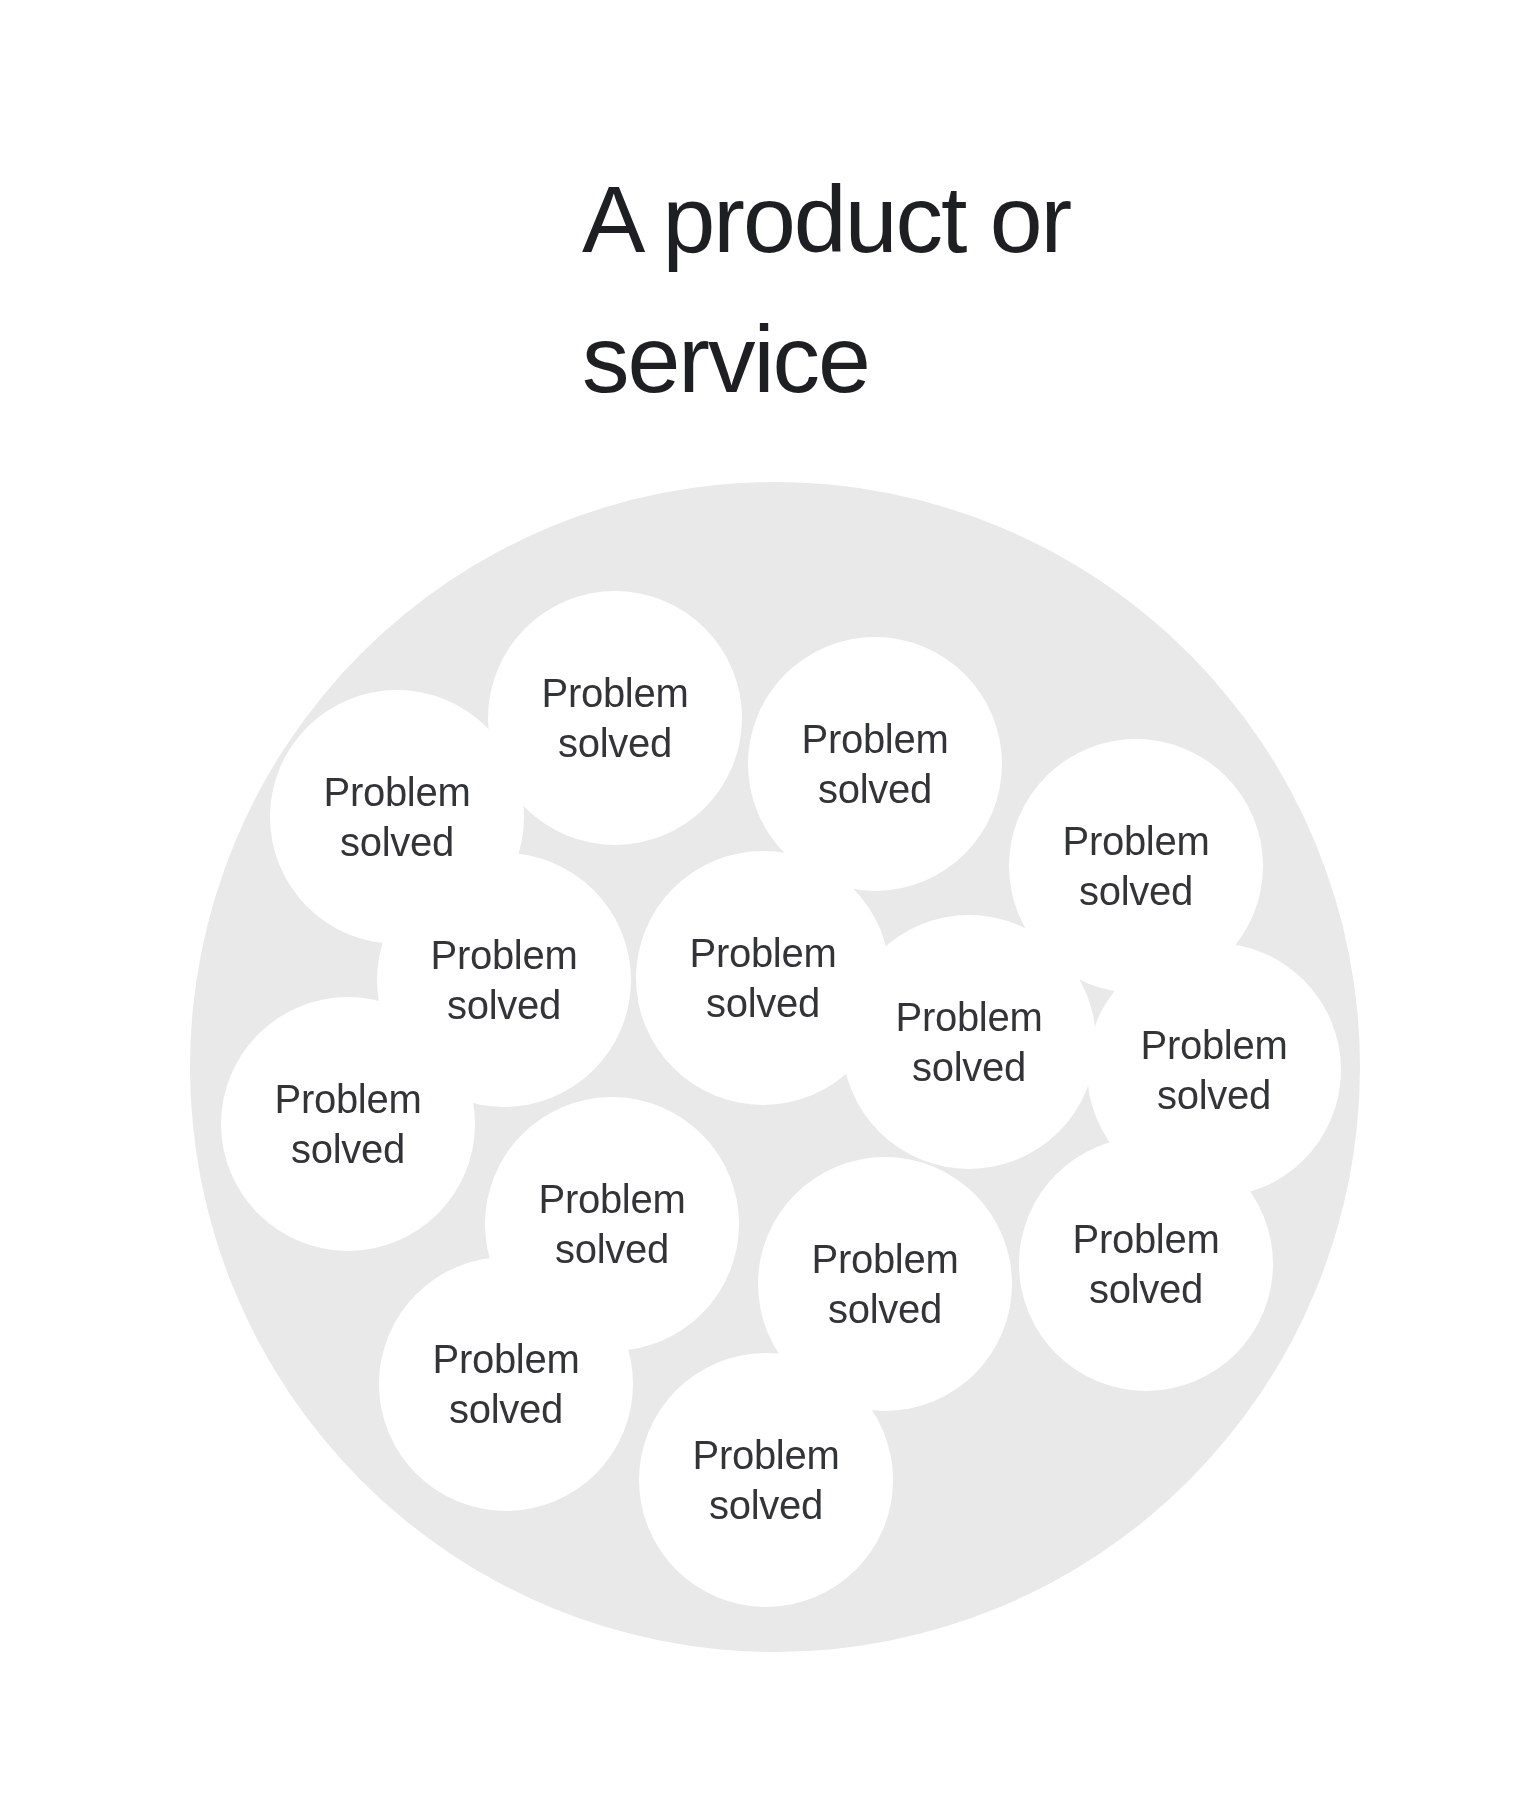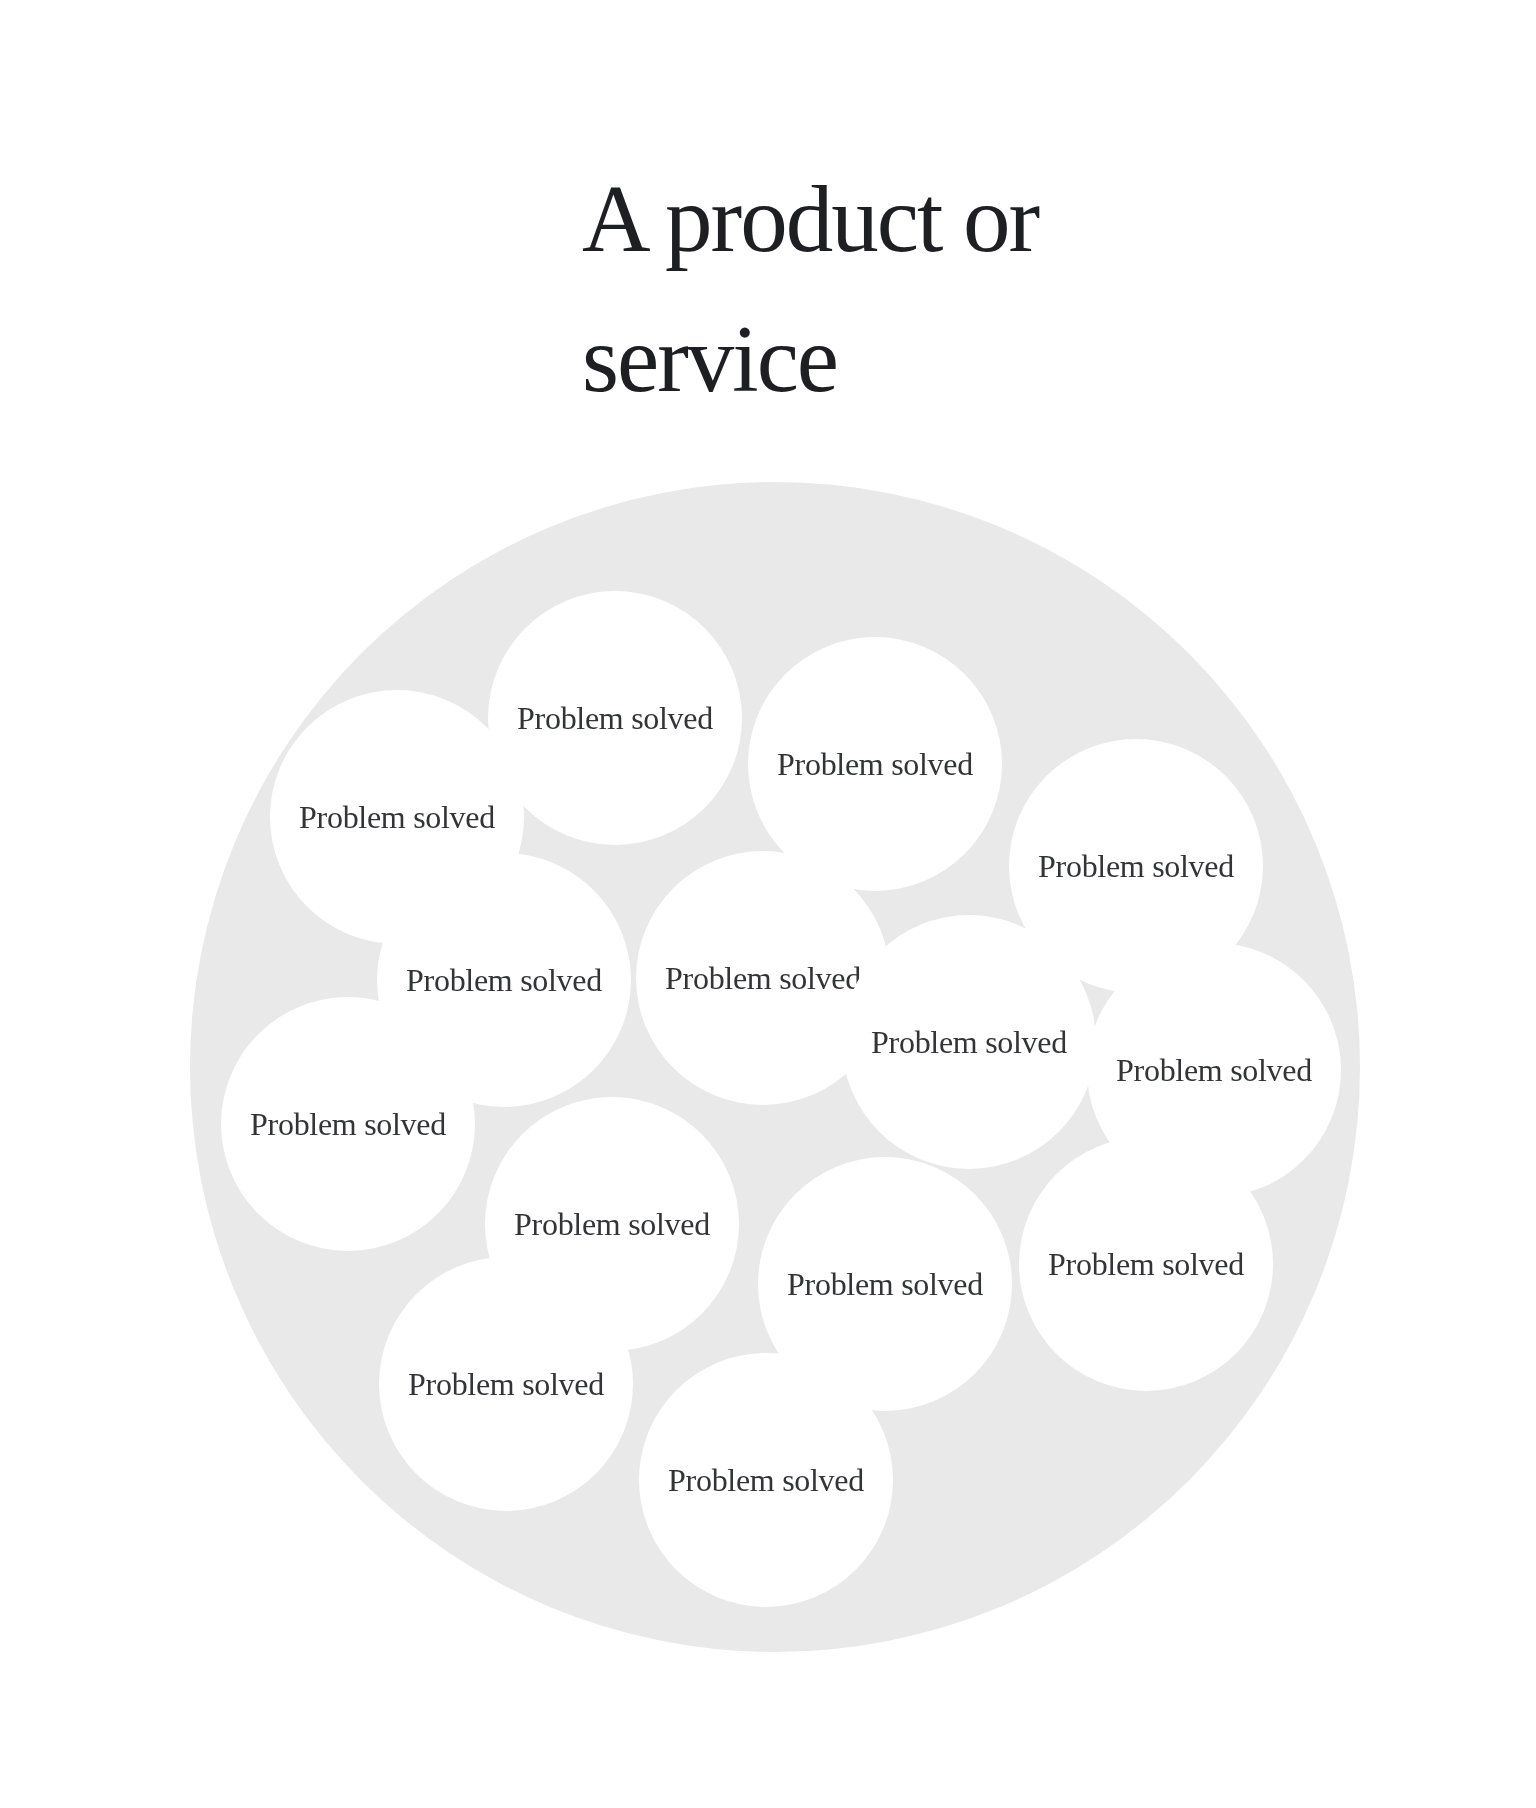--- a/index.html
+++ b/index.html
@@ -7,21 +7,20 @@
     padding: 0;
     background: #ffffff;
     font-family: "Liberation Sans", "DejaVu Sans", sans-serif;
   }
   .canvas {
     position: relative;
     width: 1536px;
     height: 1724px;
     overflow: hidden;
     background: #ffffff;
-    font-family: Liberation Serif, serif;
   }
   .title {
     position: absolute;
     left: 582px;
     top: 149px;
     width: 650px;
     margin: 0;
     font-size: 95px;
     line-height: 140px;
     font-weight: 400;
@@ -36,21 +35,21 @@
     position: absolute;
     border-radius: 50%;
     display: flex;
     align-items: center;
     justify-content: center;
   }
   .bubble-label {
     display: block;
     width: 200px;
     text-align: center;
-    font-size: 32px;
+    font-size: 40px;
     line-height: 50px;
     font-weight: 400;
     letter-spacing: -0.3px;
     color: #333438;
   }
 </style>
 </head>
 <body>
 
 <div class="canvas" style="background: rgb(255, 255, 255);">

